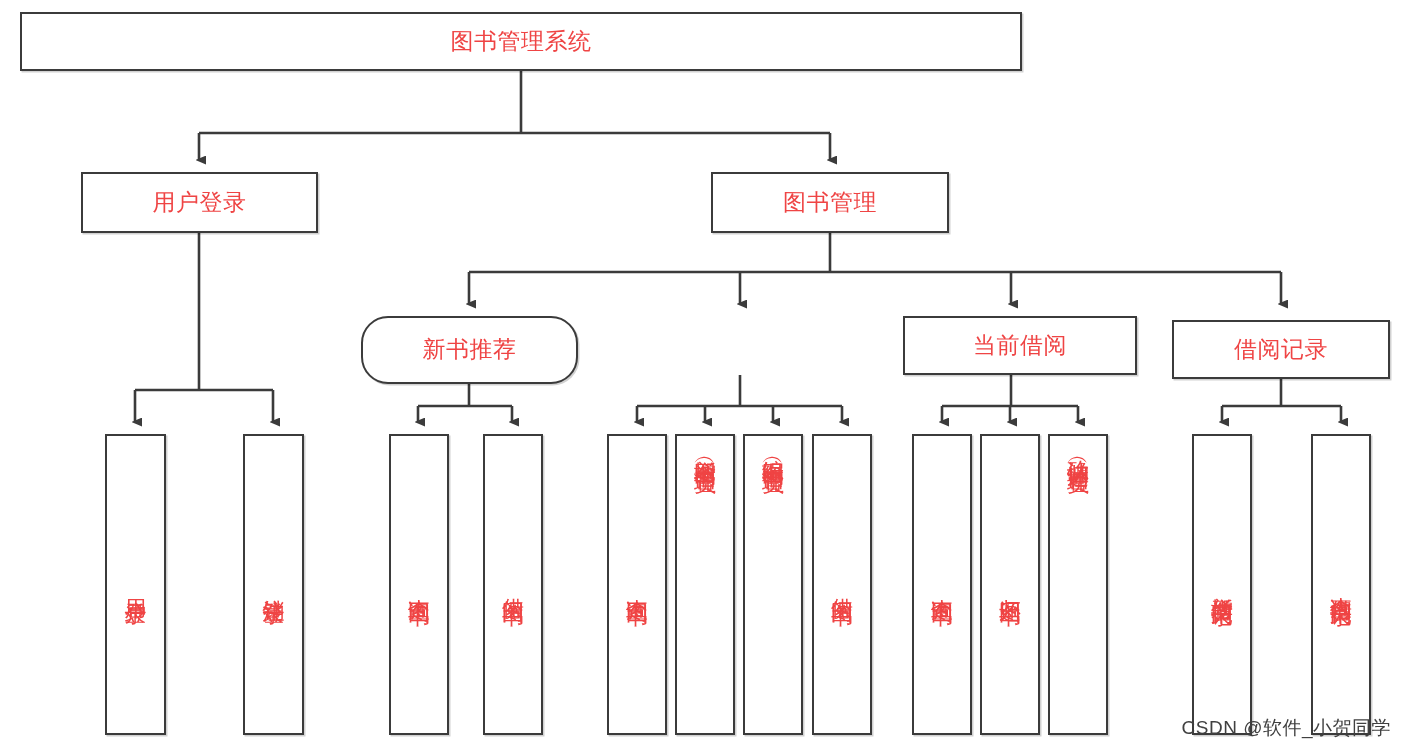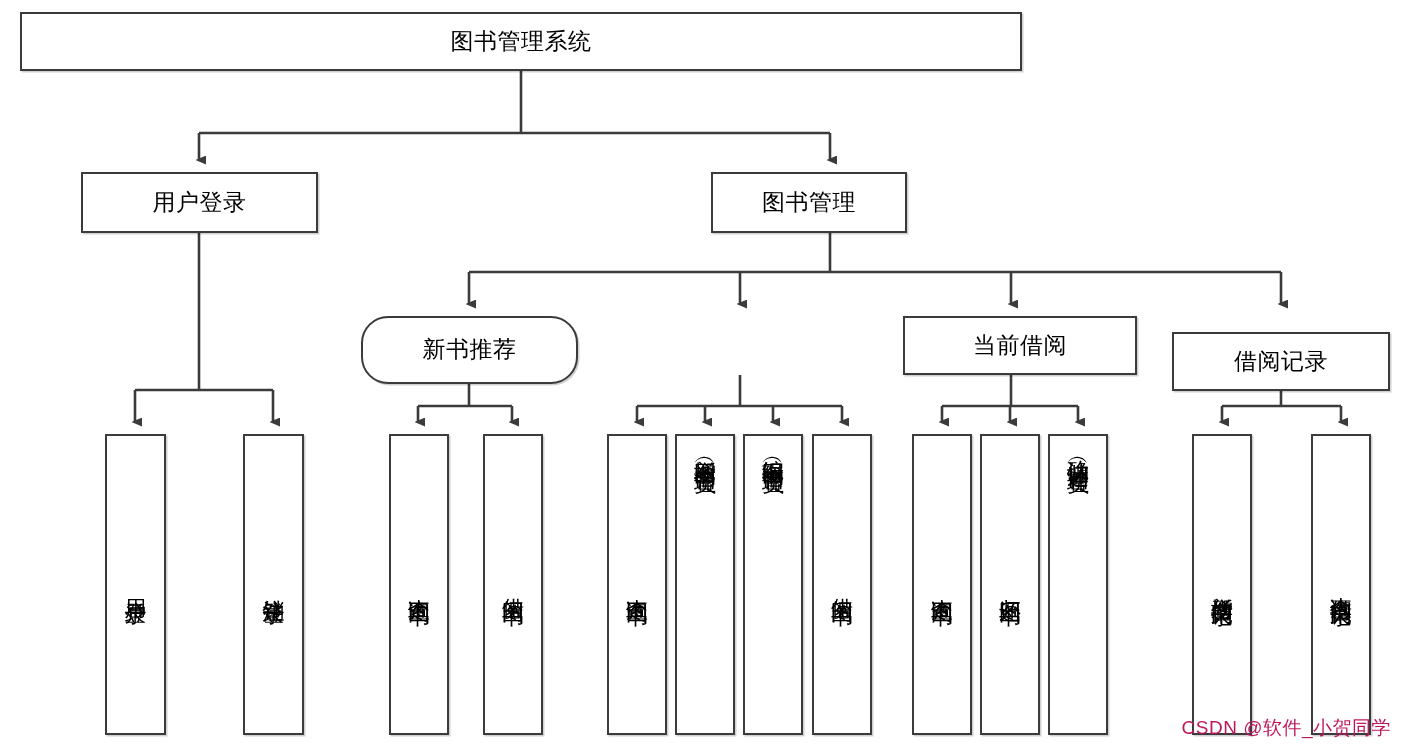--- a/index.html
+++ b/index.html
@@ -29,21 +29,21 @@
     position: absolute;
     box-sizing: border-box;
     border: 2.4px solid #3b3b3b;
     background: #ffffff;
     display: flex;
     align-items: center;
     justify-content: center;
     box-shadow: 1.5px 1.5px 0 rgba(0,0,0,0.18);
   }
   .node .label {
-    color: #000000;
+    color: #ef4444;
     font-size: 23px;
     line-height: 1.18;
     letter-spacing: 0.5px;
     white-space: nowrap;
   }
   
   .node.vert {
     align-items: flex-start;
     justify-content: center;
     padding-top: 6px;
@@ -58,21 +58,21 @@
     display: block;
   }
   .node.vert.centered {
     align-items: center;
     padding-top: 0;
   }
   #watermark {
     position: absolute;
     right: 14px;
     bottom: 6px;
-    color: #be185d;
+    color: #404040;
     font-size: 19px;
     letter-spacing: 0.5px;
     user-select: none;
   }
 </style>
 </head>
 <body>
 
 <div id="canvas">
 
@@ -126,31 +126,31 @@
     </g>
   </svg>
 
   <div class="node" style="left:20px; top:12px; width:1002px; height:59px;">
     <span class="label">图书管理系统</span>
   </div>
 
   <div class="node" style="left:81px; top:172px; width:237px; height:61px;">
     <span class="label">用户登录</span>
   </div>
-  <div class="node" style="left:711px; top:172px; width:196px; height:61px;">
+  <div class="node" style="left:711px; top:172px; width:238px; height:61px;">
     <span class="label">图书管理</span>
   </div>
 
   <div class="node" style="left:361px; top:316px; width:217px; height:68px;border-radius:27px;">
     <span class="label">新书推荐</span>
   </div>
   <div class="node" style="left:903px; top:316px; width:234px; height:59px;">
     <span class="label">当前借阅</span>
   </div>
-  <div class="node" style="left:1172px; top:332px; width:218px; height:59px;">
+  <div class="node" style="left:1172px; top:320px; width:218px; height:59px;">
     <span class="label">借阅记录</span>
   </div>
 
   <div class="node vert centered" style="left:105px; top:434px; width:61px; height:301px;">
     <span class="label">用户登录</span>
   </div>
   <div class="node vert centered" style="left:243px; top:434px; width:61px; height:301px;">
     <span class="label">注销登录</span>
   </div>
 

